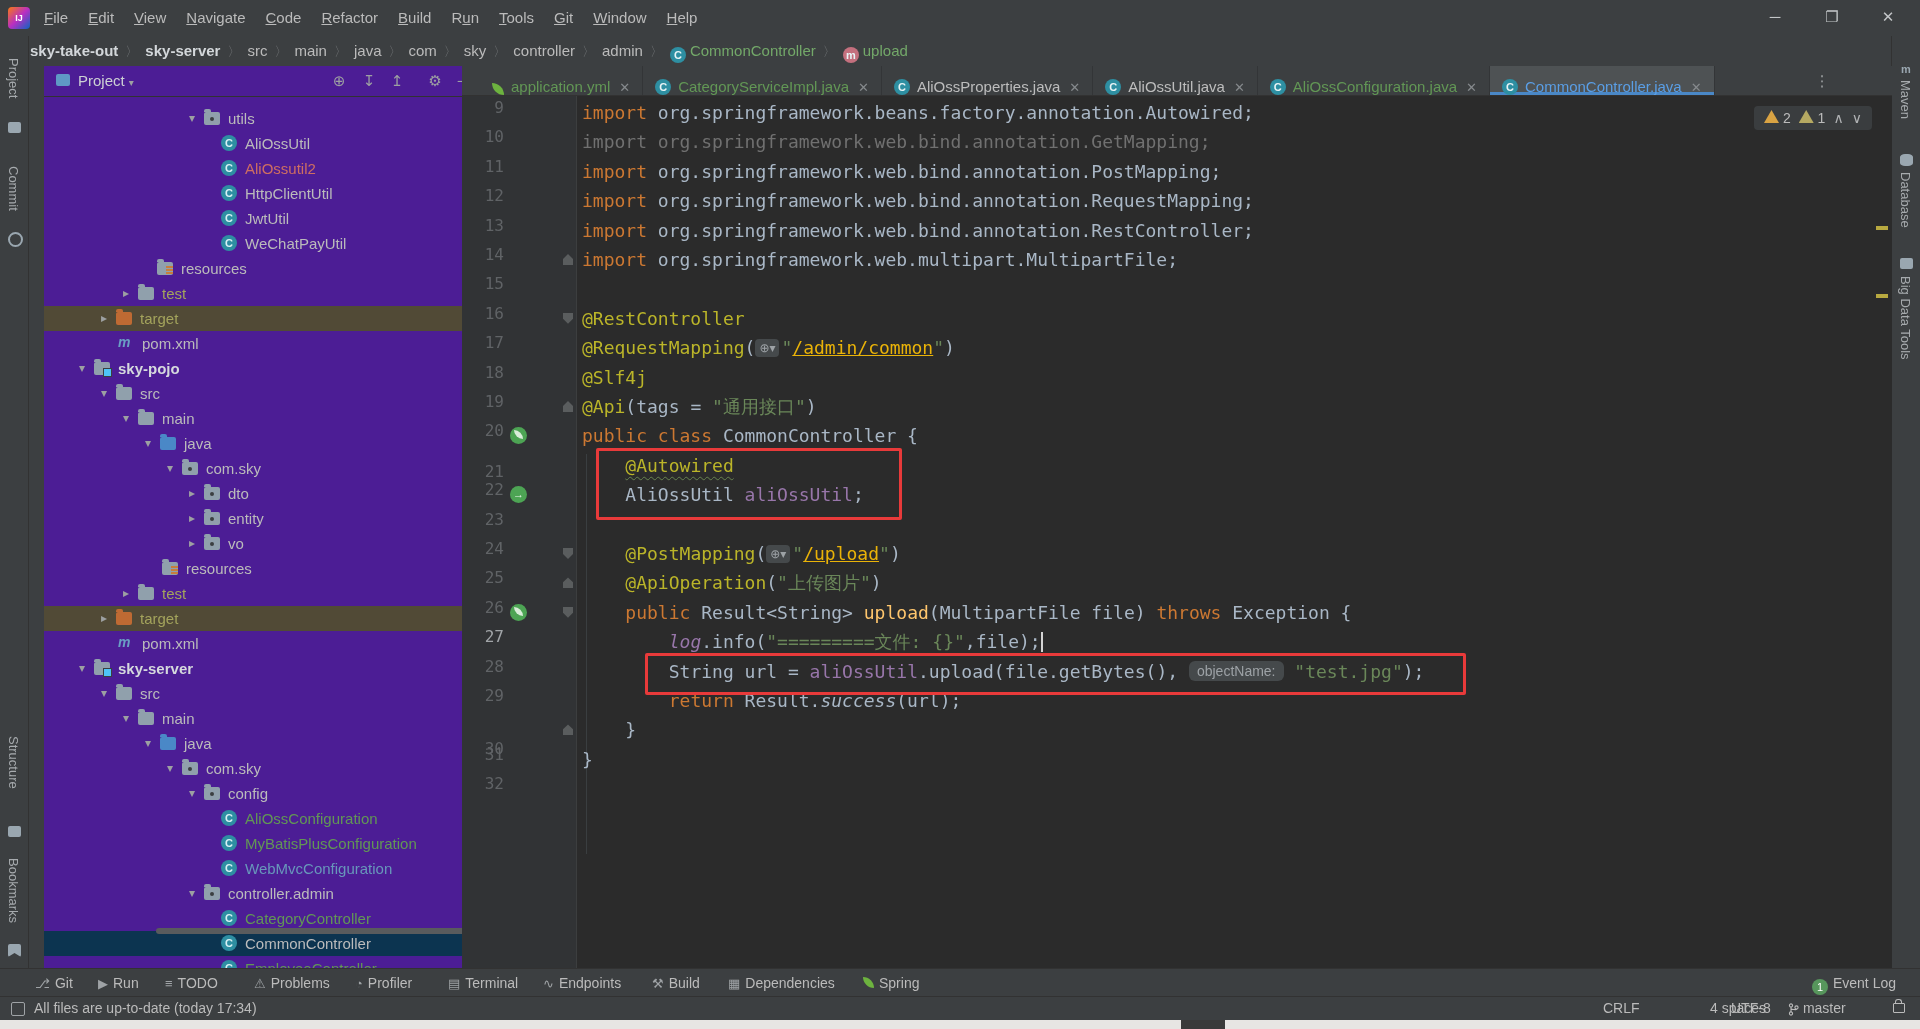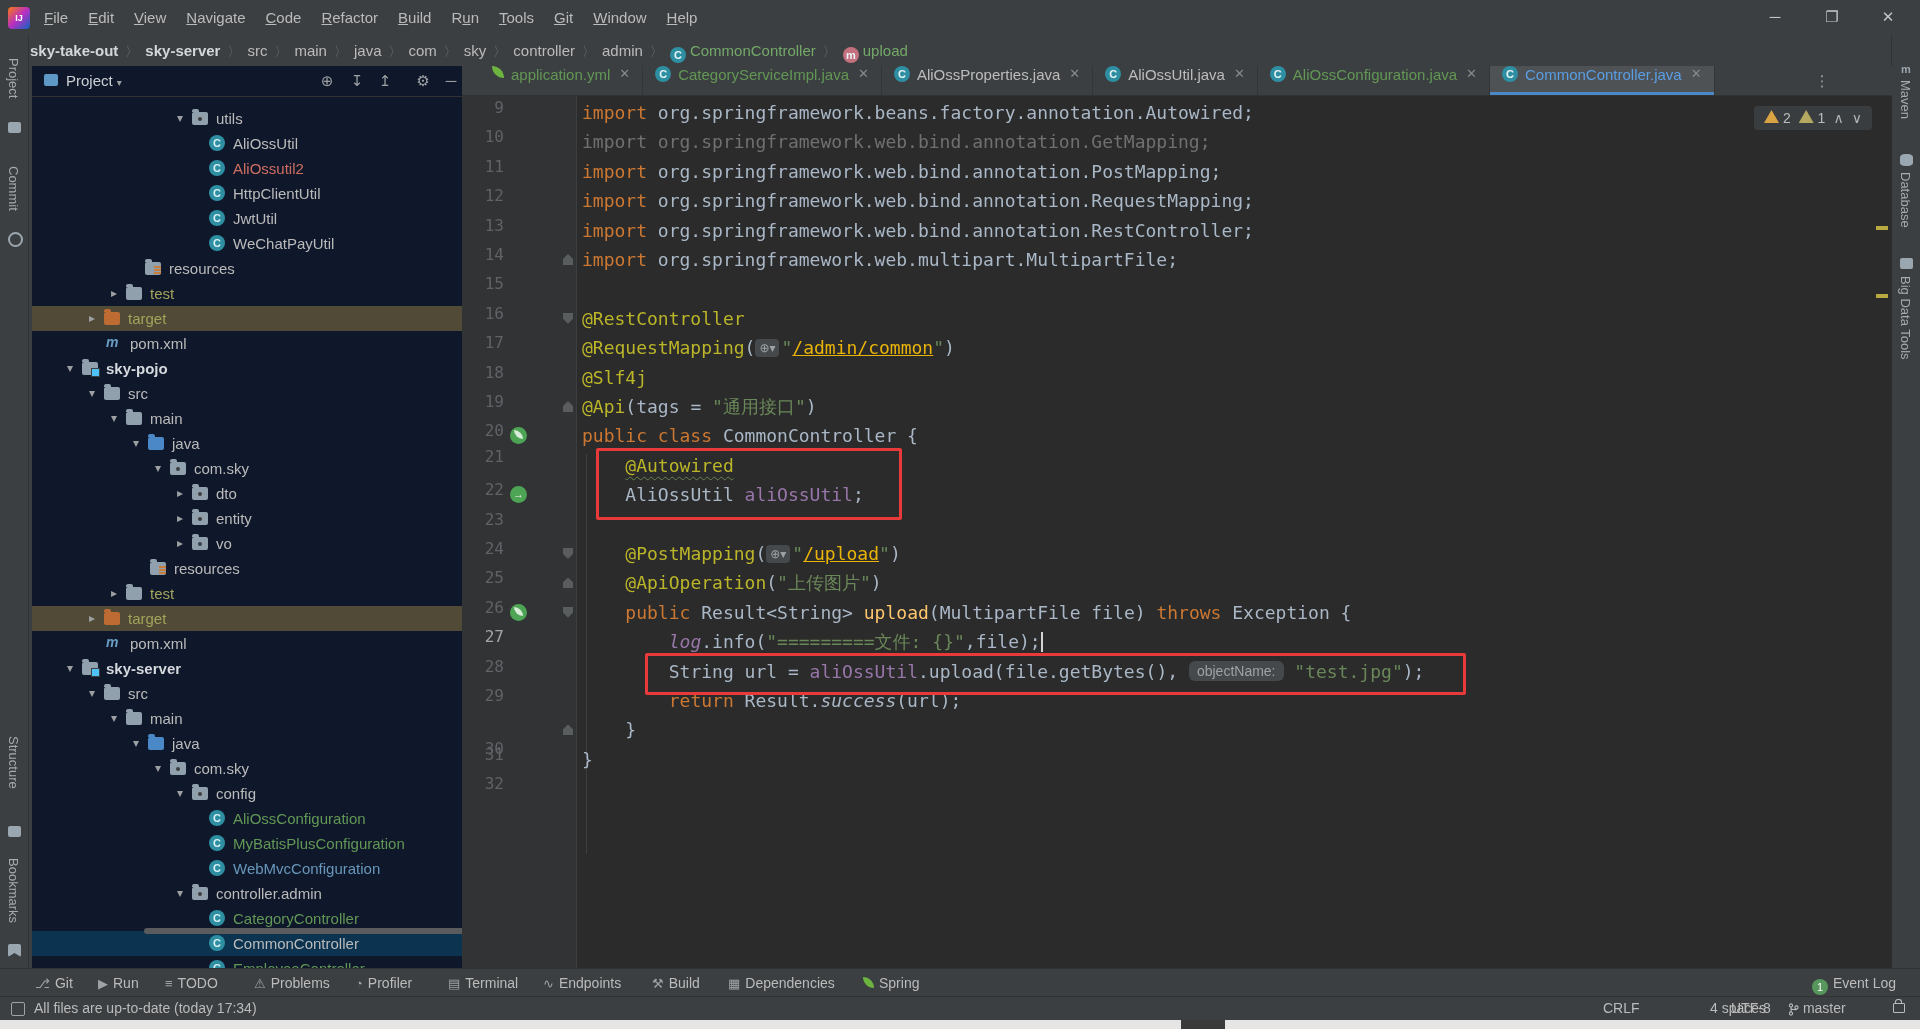--- a/index.html
+++ b/index.html
@@ -33,21 +33,21 @@
   .leaf{display:inline-block;width:12px;height:12px;background:#6db33f;border-radius:0 100% 0 100%;vertical-align:-2px;}
 
   
   #left-stripe{position:absolute;left:0;top:36px;width:28px;height:984px;background:#3c3f41;border-right:1px solid #323232;}
   #right-stripe{position:absolute;right:0;top:36px;width:28px;height:984px;background:#3c3f41;border-left:1px solid #323232;}
   .vlabel{writing-mode:vertical-lr;font-size:13px;color:#a7abae;position:absolute;left:6px;white-space:nowrap;}
   .stripe-icon{position:absolute;left:8px;width:13px;height:11px;background:#9aa7b0;border-radius:2px;}
   .stripe-icon.m{background:none;color:#9aa7b0;font-size:11px;font-weight:bold;line-height:11px;}
 
   
-  #project-panel{position:absolute;left:32px;top:66px;width:434px;height:902px;background:#0f172a;overflow:hidden;}
+  #project-panel{position:absolute;left:44px;top:66px;width:434px;height:902px;background:#4c1d95;overflow:hidden;}
   #project-header{position:absolute;left:0;top:0;width:434px;height:30px;border-bottom:1px solid #323232;}
   #project-header .ph-icon{position:absolute;left:12px;top:8px;width:14px;height:12px;background:#5f99c5;border-radius:2px;}
   #project-title{position:absolute;left:34px;top:0;line-height:30px;font-size:15px;color:#cdd1d4;}
   .ph-btn{position:absolute;top:0;width:26px;height:30px;line-height:30px;text-align:center;color:#9da0a2;font-size:15px;}
   #tree{position:absolute;left:0;top:30px;width:434px;height:872px;}
   .trow{position:absolute;left:0;width:434px;height:25px;line-height:25px;font-size:15px;white-space:nowrap;color:#bbbbbb;}
   .trow .chev{position:absolute;top:0;width:16px;text-align:center;color:#9da0a2;font-size:12px;}
   .trow .lbl{position:absolute;top:0;}
   .trow.sel{background:#0c3450;}
   .trow.hl{background:#514a36;}
@@ -66,21 +66,21 @@
   .fold-ic.mod::after{content:"";position:absolute;left:9px;top:6px;width:7px;height:7px;background:#4fc3f7;border:1px solid #3c3f41;}
   .cls-ic{position:absolute;top:4px;width:16px;height:16px;border-radius:50%;background:#2e8fa2;
           color:#d9f1f5;font-size:11px;font-weight:bold;text-align:center;line-height:16px;}
   .mvn-ic{position:absolute;top:3px;width:16px;height:16px;color:#6a9ec5;font-style:italic;font-weight:bold;font-size:14px;line-height:16px;}
   .tree-vscroll{position:absolute;left:430px;top:244px;width:5px;height:410px;background:#595b5d;border-radius:3px;}
   .tree-hscroll{position:absolute;left:112px;top:862px;width:340px;height:6px;background:#595b5d;border-radius:3px;}
 
   
   #tabbar{position:absolute;left:462px;top:66px;width:1430px;height:30px;background:#3c3f41;border-bottom:1px solid #323232;
           display:flex;align-items:stretch;padding-left:18px;box-sizing:border-box;}
-  .tab{position:relative;display:flex;align-items:flex-start;gap:7px;padding:0 12px;font-size:15px;border-right:1px solid #333537;}
+  .tab{position:relative;display:flex;align-items:flex-end;gap:7px;padding:0 12px;font-size:15px;border-right:1px solid #333537;}
   .tab.active{background:#4e5254;box-shadow:inset 0 -3px 0 #4a88c7;}
   .tab .close{color:#868a8d;font-size:13px;margin-left:2px;}
   .tab .ic-circle{margin-right:0;}
   .t-def{color:#bdbdbd;}
   .t-act{color:#5a9ee5;}
   #tab-kebab{position:absolute;right:86px;top:66px;width:24px;height:30px;line-height:30px;text-align:center;color:#9da0a2;font-size:15px;}
 
   #code-area{position:absolute;left:462px;top:96px;width:1430px;height:872px;background:#2b2b2b;overflow:hidden;}
   #gutter-bg{position:absolute;left:0;top:0;width:114px;height:872px;background:#313335;border-right:1px solid #3c3e3f;}
   .code-line{position:absolute;left:0;width:1430px;height:30px;line-height:30px;
@@ -423,21 +423,21 @@
         <div class="ln" style="top: 237.2px;">17</div>
         <div class="code-line" style="top: 237.2px; padding-left: 120px;"><span class="seg-a">@RequestMapping</span><span class="seg-d">(</span><span class="seg-gh">⊕▾</span><span class="seg-s">"</span><span class="seg-su">/admin/common</span><span class="seg-s">"</span><span class="seg-d">)</span></div>
         <div class="ln" style="top: 266.6px;">18</div>
         <div class="code-line" style="top: 266.6px; padding-left: 120px;"><span class="seg-a">@Slf4j</span></div>
         <div class="ln" style="top: 296px;">19</div>
         <span class="fold-mk up" style="top: 305px;"></span>
         <div class="code-line" style="top: 296px; padding-left: 120px;"><span class="seg-a">@Api</span><span class="seg-d">(tags = </span><span class="seg-s">"通用接口"</span><span class="seg-d">)</span></div>
         <div class="ln" style="top: 325.4px;">20</div>
         <span class="gut-ic" style="top: 331.4px;"><span class="leafy"></span></span>
         <div class="code-line" style="top: 325.4px; padding-left: 120px;"><span class="seg-k">public class </span><span class="seg-d">CommonController {</span></div>
-        <div class="ln" style="top: 351px;">21</div>
+        <div class="ln" style="top: 366px;">21</div>
         <div class="code-line" style="top: 354.8px; padding-left: 120px;"><span class="seg-d">    </span><span class="seg-aw">@Autowired</span></div>
         <div class="ln" style="top: 384.2px;">22</div>
         <span class="gut-ic" style="top: 390.2px;">→</span>
         <div class="code-line" style="top: 384.2px; padding-left: 120px;"><span class="seg-d">    </span><span class="seg-d">AliOssUtil </span><span class="seg-f">aliOssUtil</span><span class="seg-d">;</span></div>
         <div class="ln" style="top: 413.6px;">23</div>
         <div class="code-line" style="top: 413.6px; padding-left: 120px;"></div>
         <div class="ln" style="top: 443px;">24</div>
         <span class="fold-mk down" style="top: 452px;"></span>
         <div class="code-line" style="top: 443px; padding-left: 120px;"><span class="seg-d">    </span><span class="seg-a">@PostMapping</span><span class="seg-d">(</span><span class="seg-gh">⊕▾</span><span class="seg-s">"</span><span class="seg-su">/upload</span><span class="seg-s">"</span><span class="seg-d">)</span></div>
         <div class="ln" style="top: 472.4px;">25</div>

